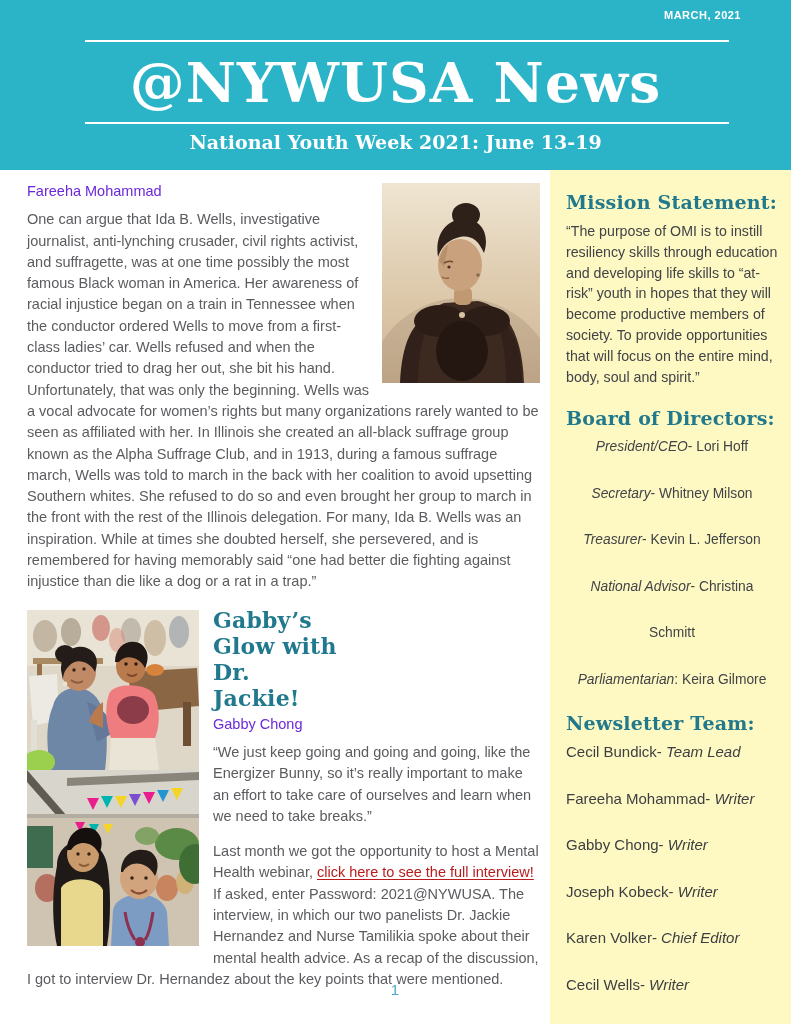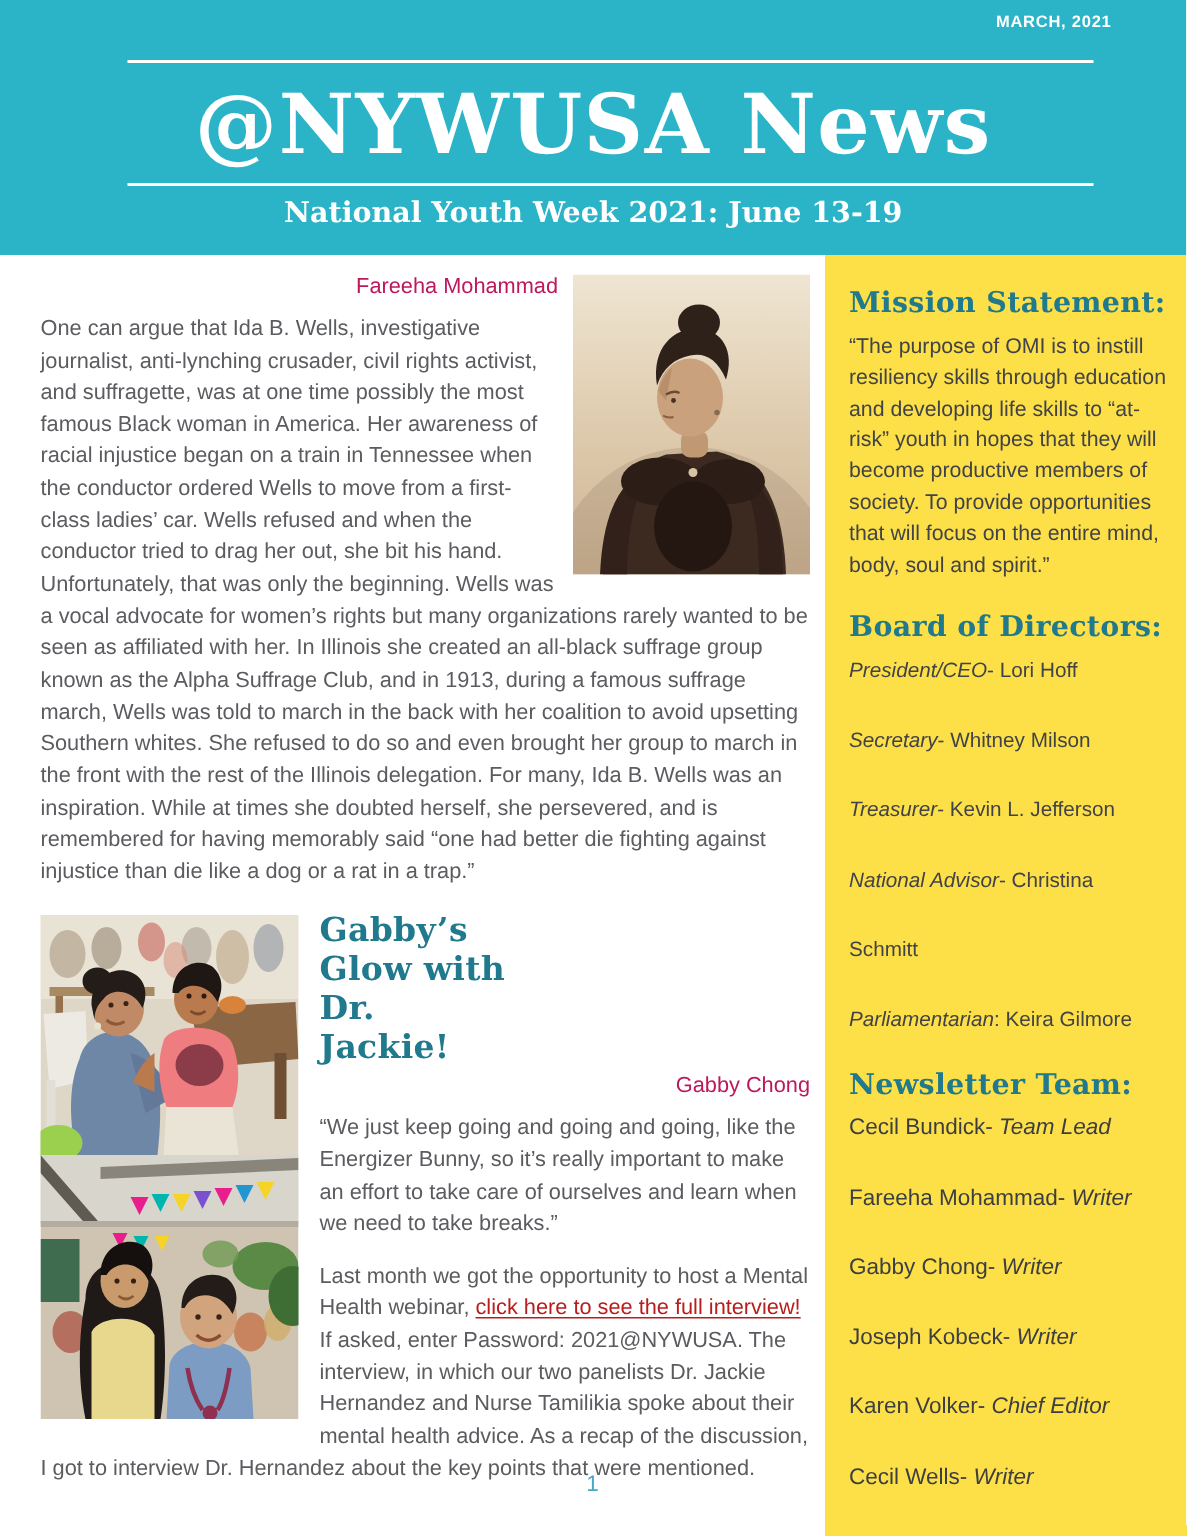--- a/index.html
+++ b/index.html
@@ -13,38 +13,38 @@
   .rule{position:absolute;left:85px;width:644px;height:2px;background:#ffffff;}
   .rule-top{top:40px;}
   .rule-bottom{top:122px;}
   .mast-title{position:absolute;top:50px;left:0;width:791px;text-align:center;margin:0;
               color:#ffffff;font-family:"DejaVu Serif","Liberation Serif",serif;
               font-size:55px;font-weight:bold;letter-spacing:1px;}
   .mast-subtitle{position:absolute;top:131px;left:0;width:791px;text-align:center;color:#ffffff;
               font-family:"DejaVu Serif","Liberation Serif",serif;font-size:19px;font-weight:bold;}
 
   
-  .sidebar{position:absolute;left:550px;top:170px;width:241px;height:854px;background:#fde047;
+  .sidebar{position:absolute;left:550px;top:170px;width:241px;height:854px;background:#fef9c3;
            box-sizing:border-box;padding:20px 13px 0 16px;}
   .side-heading{margin:0;color:#20798c;font-family:"DejaVu Serif","Liberation Serif",serif;
            font-size:19px;font-weight:bold;line-height:24px;letter-spacing:.2px;}
   .mission-text{margin:7px 0 0 0;color:#414347;font-size:14.2px;line-height:20.8px;}
-  .board{margin-top:-6px;font-size:13.8px;line-height:46.5px;color:#414347;}
+  .board{margin-top:-6px;font-size:13.8px;line-height:46.5px;color:#414347;text-align:center;}
   .board-heading{margin-top:19px;}
   .team-heading{margin-top:8px;}
   .team{margin-top:-6px;font-family:Liberation Sans, sans-serif;
         font-size:15px;line-height:46.5px;color:#3c3e41;}
   .it{font-style:italic;}
 
   
   .content{position:absolute;left:27px;top:181px;width:513px;color:#5b5c5f;font-size:14.5px;
            line-height:21.3px;}
   .headline{margin:0 0 3px 0;color:#20798c;font-family:"DejaVu Serif","Liberation Serif",serif;
            font-size:22px;line-height:26px;font-weight:bold;letter-spacing:.2px;}
-  .byline{color:#be185d;font-size:14.5px;margin:0 0 7px 0;text-align:right;}
+  .byline{color:#6d28d9;font-size:14.5px;margin:0 0 7px 0;}
   .content p{margin:0 0 14px 0;}
   .link{color:#b91c1c;text-decoration:underline;text-underline-offset:2px;cursor:pointer;}
 
   .photo-ida{float:right;width:158px;height:200px;margin:2px 0 8px 10px;}
   .photos-left{float:left;width:172px;margin:3px 14px 6px 0;}
   .photos-left .ph{display:block;}
   .article-2{margin-top:2px;}
 
   .page-number{position:absolute;left:380px;top:981px;width:30px;text-align:center;
                color:#4aa9c6;font-size:15px;}

